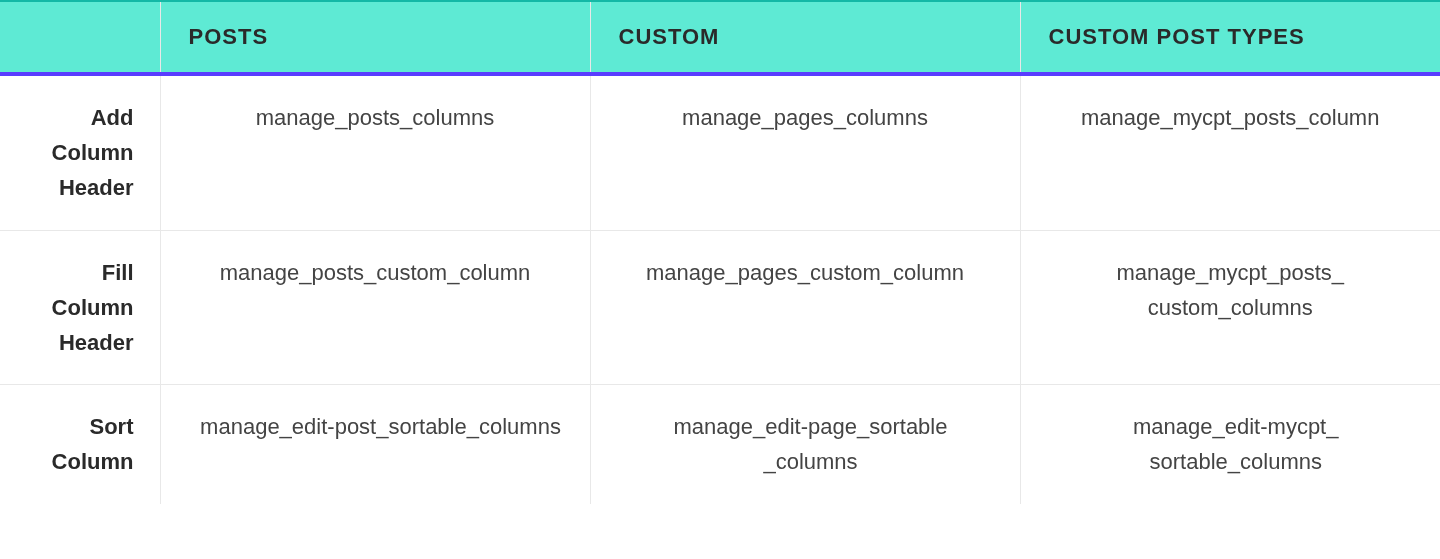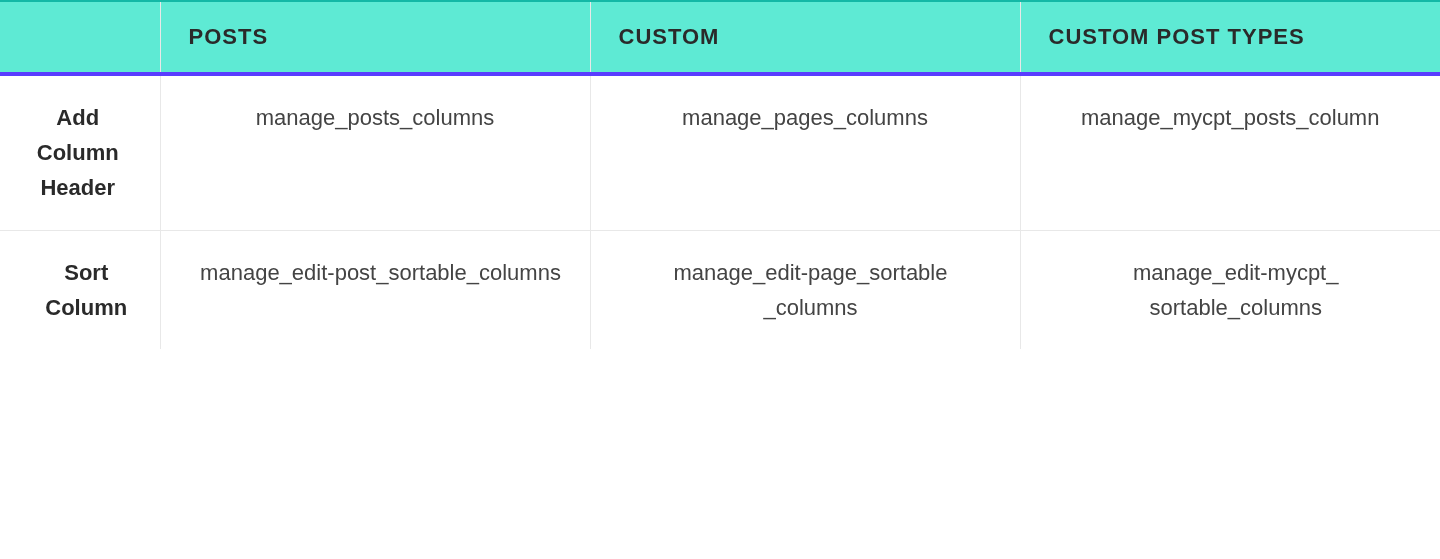--- a/index.html
+++ b/index.html
@@ -35,21 +35,21 @@
       vertical-align: top;
     }
     thead th:last-child {
       border-right: none;
       margin-top: 44px;
     }
     tbody th {
       font-weight: 700;
       color: #2a2a2a;
       font-size: 22px;
-      text-align: center;
+      text-align: right;
       padding: 24px 26px 24px 22px;
       border-right: 1px solid #e8e8e8;
       border-bottom: 1px solid #e8e8e8;
       vertical-align: top;
       line-height: 1.6;
     }
     tbody td {
       font-weight: 400;
       color: #444;
       font-size: 22px;
@@ -89,19 +89,25 @@
     </tr>
   </thead>
   <tbody>
     <tr>
       <th>Add Column Header</th>
       <td>manage_posts_columns</td>
       <td>manage_pages_columns</td>
       <td>manage_mycpt_posts_​column</td>
     </tr>
     <tr>
+      <th>Fill Column Header</th>
+      <td>manage_posts_custom_​column</td>
+      <td>manage_pages_custom_​column</td>
+      <td>manage_mycpt_posts_​custom_columns</td>
+    </tr>
+    <tr>
       <th>Sort Column</th>
       <td>manage_edit-post_sortable​_columns</td>
       <td>manage_edit-page_sortable​_columns</td>
       <td>manage_edit-mycpt_​sortable_columns</td>
     </tr>
   </tbody>
 </table>
 
 </body></html>

